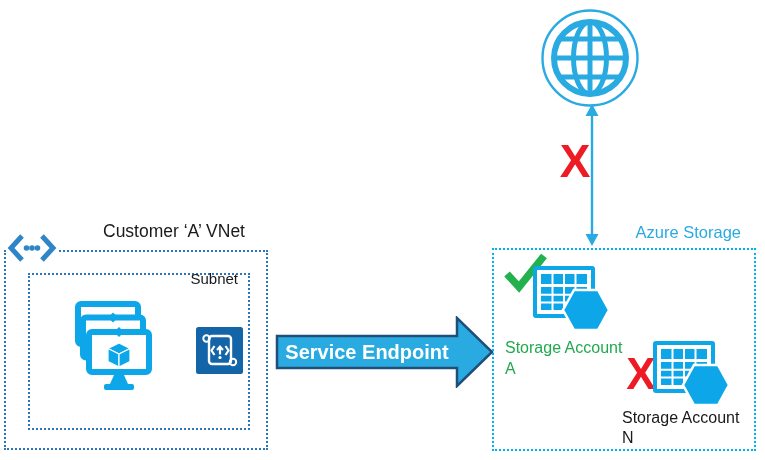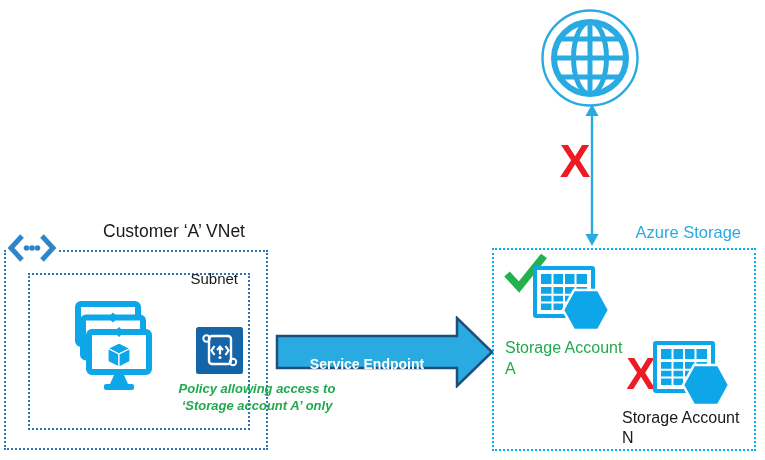--- a/index.html
+++ b/index.html
@@ -34,22 +34,22 @@
   }
   .subnet-label {
     left: 120px; top: 254px; width: 118px;
     text-align: right; font-size: 15px; color: #1a1a1a; margin-top: 16px;
   }
   .azure-title {
     left: 574px; top: 223px; width: 167px;
     text-align: right; font-size: 16.5px; color: #29ABE2;
   }
   .se-label {
-    left: 277px; top: 356px; width: 180px;
-    text-align: center; font-size: 14px; font-weight: bold; color: #ffffff;
+    left: 277px; top: 341px; width: 180px;
+    text-align: center; font-size: 20px; font-weight: bold; color: #ffffff;
   }
   .policy-note {
     left: 168px; top: 381px; width: 178px;
     text-align: center; font-size: 13px; line-height: 16.5px;
     font-weight: bold; font-style: italic; color: #22A94F;
   }
   .acct-label {
     width: 140px; 
     font-size: 16px; line-height: 21px;
   }
@@ -118,24 +118,20 @@
     <rect x="13" y="9" width="22" height="28" rx="3" fill="none" stroke="#ffffff" stroke-width="2.4"></rect>
     <circle cx="10.5" cy="11.5" r="3.2" fill="none" stroke="#ffffff" stroke-width="2"></circle>
     <circle cx="37" cy="35" r="3.2" fill="none" stroke="#ffffff" stroke-width="2"></circle>
     <polyline points="18.5,19 15.5,23.5 18.5,28" fill="none" stroke="#ffffff" stroke-width="2.2"></polyline>
     <polyline points="29.5,19 32.5,23.5 29.5,28" fill="none" stroke="#ffffff" stroke-width="2.2"></polyline>
     <polyline points="21,23 24,19.5 27,23" fill="none" stroke="#ffffff" stroke-width="2"></polyline>
     <line x1="24" y1="20.5" x2="24" y2="27.5" stroke="#ffffff" stroke-width="2.2"></line>
     <circle cx="24" cy="30.5" r="1.6" fill="#ffffff"></circle>
   </svg>
 
-  <div class="abs policy-note">
-    <div>Policy allowing access to</div>
-    <div>‘Storage account A’ only</div>
-  </div>
 
   <svg class="abs" style="left:275px; top:316px;" width="220" height="72" viewBox="0 0 220 72">
     <polygon points="2,20 182,20 182,2 217,36 182,70 182,52 2,52" fill="#29ABE2" stroke="#1F4E79" stroke-width="2.5" stroke-linejoin="miter"></polygon>
   </svg>
   <div class="abs se-label">Service Endpoint</div>
 
   <div class="abs azure-box"></div>
   <div class="abs azure-title">Azure Storage</div>
 
   <svg class="abs" style="left:504px; top:251px;" width="44" height="42" viewBox="0 0 44 42">

